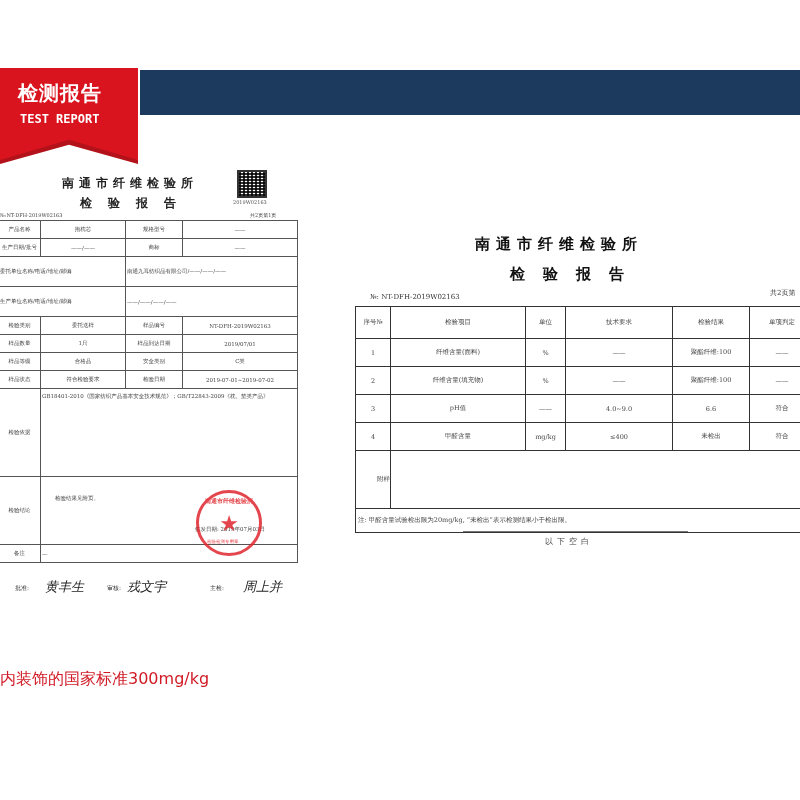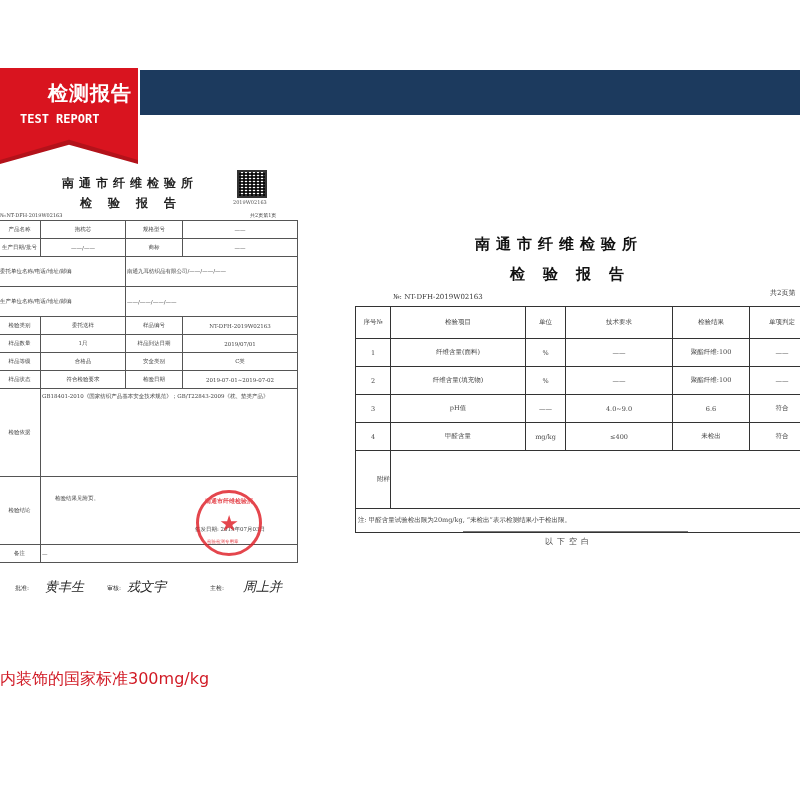--- a/index.html
+++ b/index.html
@@ -1,20 +1,20 @@
 <!DOCTYPE html>
 <html><head>
 <meta charset="utf-8">
 <style>
   * { box-sizing: border-box; margin: 0; padding: 0; }
   body { width: 800px; height: 800px; background: #ffffff; position: relative; overflow: hidden; font-family: "DejaVu Serif", serif; color: #222; }
   .navy-bar { position: absolute; left: 140px; top: 70px; width: 660px; height: 45px; background: #1c3a5e; }
   .ribbon { position: absolute; left: 0; top: 68px; width: 138px; height: 92px; background: #d9141f; clip-path: polygon(0 0, 100% 0, 100% 100%, 50% 78%, 0 100%); }
   .ribbon-edge { position: absolute; left: 0; top: 68px; width: 138px; height: 96px; background: #b3121a; clip-path: polygon(0 0, 100% 0, 100% 100%, 50% 80%, 0 100%); z-index: 0; }
-  .ribbon-title { position: absolute; left: 18px; top: 80px; font-family: Liberation Serif, serif; font-weight: bold; font-size: 20px; color: #fff; letter-spacing: 1px; z-index: 2; margin-left: 30px; }
+  .ribbon-title { position: absolute; left: 18px; top: 80px; font-family: Liberation Serif, serif; font-weight: bold; font-size: 20px; color: #fff; letter-spacing: 1px; z-index: 2; }
   .ribbon-sub { position: absolute; left: 20px; top: 112px; font-family: "DejaVu Sans Mono", monospace; font-weight: bold; font-size: 12px; color: #fff; z-index: 2; }
 
   
   .doc-left { position: absolute; left: 0; top: 165px; width: 305px; height: 440px; font-size: 6px; color: #444; }
   .dl-org { position: absolute; left: 62px; top: 10px; font-size: 12px; font-weight: bold; letter-spacing: 5px; color: #222; }
   .dl-title { position: absolute; left: 80px; top: 30px; font-size: 12px; font-weight: bold; letter-spacing: 16px; color: #222; }
   .qr { position: absolute; left: 237px; top: 5px; width: 30px; height: 28px;
         background:
           repeating-linear-gradient(90deg, #333 0 2px, #fff 2px 4px),
           repeating-linear-gradient(0deg, #333 0 2px, #fff 2px 3px);
@@ -30,21 +30,21 @@
   .stamp-text { position: absolute; left: 6px; top: 4px; font-size: 6px; color: #e0262e; font-weight: bold; }
   .stamp-bottom { position: absolute; left: 8px; top: 46px; font-size: 4.5px; color: #e0262e; }
   .sig-row { position: absolute; left: 15px; top: 580px; width: 290px; font-size: 6px; color: #333; }
   .sig-row span { position: absolute; white-space: nowrap; }
   .sig { font-family: "DejaVu Serif", serif; font-style: italic; font-size: 13px; color: #222; }
 
   
   .doc-right { position: absolute; left: 350px; top: 225px; width: 450px; height: 330px; color: #333; }
   .dr-org { position: absolute; left: 125px; top: 10px; font-size: 15px; font-weight: bold; letter-spacing: 6px; color: #111; }
   .dr-title { position: absolute; left: 160px; top: 40px; font-size: 15px; font-weight: bold; letter-spacing: 18px; color: #111; }
-  .dr-no { position: absolute; left: 20px; top: 68px; font-size: 7px; color: #333; margin-left: 23px; }
+  .dr-no { position: absolute; left: 20px; top: 68px; font-size: 7px; color: #333; }
   .dr-page { position: absolute; left: 420px; top: 63px; font-size: 7px; color: #333; white-space: nowrap; }
   .dr-table { position: absolute; left: 5px; top: 81px; width: 460px; border-collapse: collapse; }
   .dr-table td, .dr-table th { border: 1.5px solid #333; font-size: 6.5px; font-weight: normal; text-align: center; height: 28px; color: #444; }
   .dr-table th { height: 32px; }
   .dr-table td.remark { height: 58px; text-align: right; padding-left: 6px; }
   .dr-table td.note { height: 24px; text-align: left; padding-left: 2px; }
   .blank-line { position: absolute; left: 113px; top: 306px; width: 225px; border-top: 1px solid #777; }
   .blank-text { position: absolute; left: 195px; top: 311px; font-size: 8px; letter-spacing: 4px; color: #444; }
 
   .notice { position: absolute; left: 0; top: 665px; font-family: "DejaVu Sans", sans-serif; font-size: 16px; color: #d11a25; line-height: 28px; }

